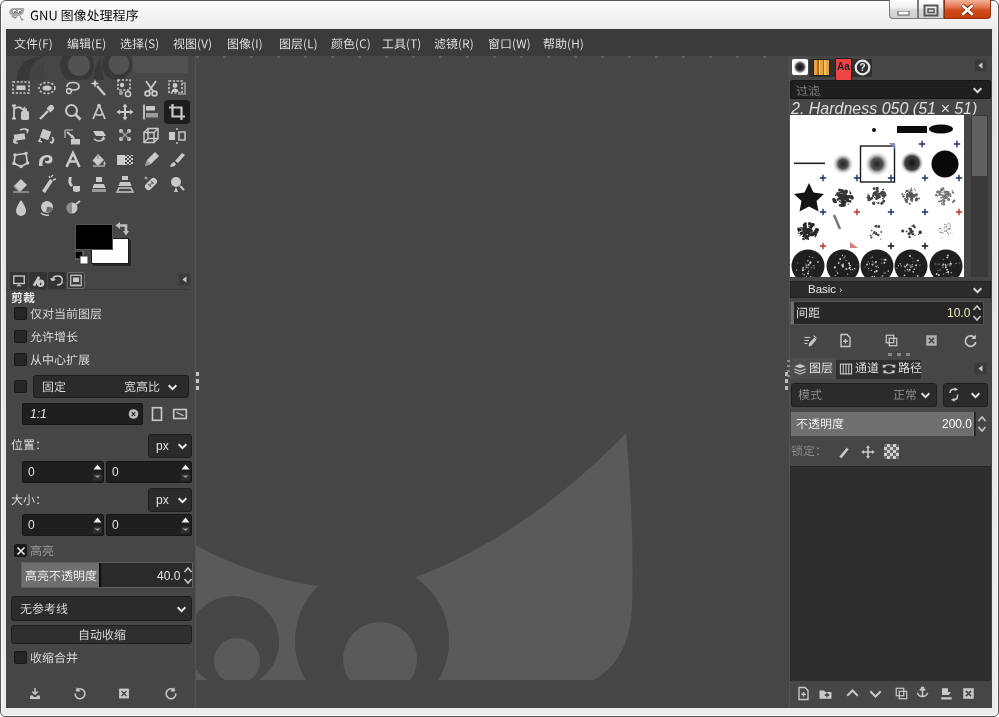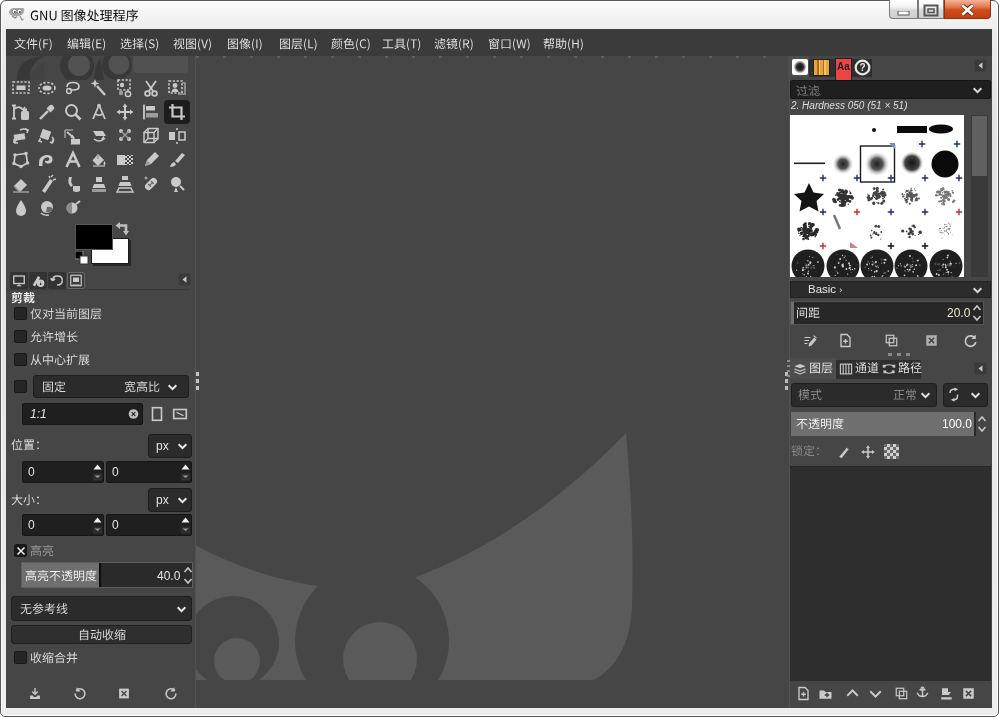--- a/index.html
+++ b/index.html
@@ -636,21 +636,21 @@
 <div class="input" style="left:0px;top:24px;width:201px;height:19px"></div>
 <svg style="position:absolute;left:7px;top:27px;overflow:visible" width="26" height="16">
         <g fill="#7e7e7e" transform="translate(0,12.2)">
           <path transform="translate(0.0,0) scale(0.012000,-0.012000) skewX(-10)" d="M79 774C135 722 199 649 227 602L290 646C259 693 193 763 137 813ZM381 477C432 415 493 327 521 275L584 313C555 365 492 449 441 510ZM262 465H50V395H188V133C143 117 91 72 37 14L89 -57C140 12 189 71 222 71C245 71 277 37 319 11C389 -33 473 -43 597 -43C693 -43 870 -38 941 -34C942 -11 955 27 964 47C867 37 716 28 599 28C487 28 402 36 336 76C302 96 281 116 262 128ZM720 837V660H332V589H720V192C720 174 713 169 693 168C673 167 603 167 530 170C541 148 553 115 557 93C651 93 712 94 747 107C783 119 796 141 796 192V589H935V660H796V837Z"></path>
           <path transform="translate(12.0,0) scale(0.012000,-0.012000) skewX(-10)" d="M528 198V18C528 -46 548 -62 627 -62C643 -62 752 -62 768 -62C833 -62 851 -35 857 74C840 79 815 87 803 97C799 4 794 -8 762 -8C738 -8 649 -8 633 -8C596 -8 590 -4 590 19V198ZM448 197C433 130 406 41 369 -12L421 -35C457 20 483 111 499 180ZM616 240C655 193 699 128 717 85L765 114C747 156 703 220 662 266ZM803 197C852 130 899 37 916 -21L968 4C950 63 900 152 852 219ZM88 767C144 733 212 681 246 645L292 697C258 731 189 780 133 813ZM42 500C99 469 170 422 205 390L249 443C213 475 140 519 85 548ZM63 -10 127 -51C173 39 227 158 268 259L211 300C167 192 105 65 63 -10ZM326 651V440C326 300 316 103 228 -38C242 -46 272 -71 282 -85C378 67 395 290 395 439V592H874C862 557 849 522 835 498L890 483C913 522 937 586 958 642L912 654L901 651H639V714H915V772H639V840H567V651ZM540 578V490L432 481L437 424L540 433V394C540 326 563 309 652 309C671 309 797 309 816 309C884 309 904 331 911 420C893 424 866 433 852 443C848 376 842 367 809 367C782 367 678 367 657 367C614 367 607 372 607 395V439L795 456L790 510L607 495V578Z"></path>
         </g>
       </svg>
 <svg class="abs" style="left:182px;top:29px" width="11" height="11" viewBox="0 0 10 10">
         <path d="M1.5 3 L5 6.5 L8.5 3" stroke="#d8d8d8" stroke-width="1.8" fill="none"></path>
       </svg>
-<div class="abs" style="left:1px;top:44px;font-size:10px;font-style:italic;color:#dedede">2. Hardness 050 (51 × 51)</div>
+<div class="abs" style="left:1px;top:44px;font-size:16px;font-style:italic;color:#dedede">2. Hardness 050 (51 × 51)</div>
 <div class="abs" style="left:0px;top:59px;width:174px;height:162px;background:#fff"></div>
 <svg class="abs" style="left:0px;top:59px" width="174" height="162" viewBox="0 0 174 162">
 <defs>
           <radialGradient id="soft1">
             <stop offset="0" stop-color="#222"></stop>
             <stop offset="45%" stop-color="#555"></stop>
             <stop offset="100%" stop-color="#fff" stop-opacity="0"></stop>
           </radialGradient>
 <radialGradient id="soft2">
             <stop offset="0" stop-color="#111"></stop>
@@ -1353,21 +1353,21 @@
         <path d="M1.5 3 L5 6.5 L8.5 3" stroke="#d8d8d8" stroke-width="1.8" fill="none"></path>
       </svg>
 <div class="abs" style="left:0px;top:245px;width:194px;height:24px;background:#272727;border:1px solid #555"></div>
 <div class="abs" style="left:1px;top:246px;width:3px;height:22px;background:#6f6f6f"></div>
 <svg style="position:absolute;left:6px;top:249px;overflow:visible" width="26" height="16">
         <g fill="#e8e8e8" transform="translate(0,12.2)">
           <path transform="translate(0.0,0) scale(0.012000,-0.012000)" d="M91 615V-80H168V615ZM106 791C152 747 204 684 227 644L289 684C265 726 211 785 164 827ZM379 295H619V160H379ZM379 491H619V358H379ZM311 554V98H690V554ZM352 784V713H836V11C836 -2 832 -6 819 -7C806 -7 765 -8 723 -6C733 -25 743 -57 747 -75C808 -75 851 -75 878 -63C904 -50 913 -31 913 11V784Z"></path>
           <path transform="translate(12.0,0) scale(0.012000,-0.012000)" d="M152 732H345V556H152ZM551 488H817V284H551ZM942 788H476V-40H960V33H551V213H888V559H551V714H942ZM35 37 54 -34C158 -5 301 35 437 73L428 139L298 104V281H429V347H298V491H413V797H86V491H228V85L151 65V390H87V49Z"></path>
         </g>
       </svg>
-<div class="num" style="left:157px;top:250px;color:#f0e8c8">20.0</div>
+<div class="num" style="left:157px;top:250px;color:#f0e8c8">10.0</div>
 <svg class="abs" style="left:181px;top:246px" width="12" height="22" viewBox="0 0 12 22">
         <path d="M2.5 8 L6 4 L9.5 8" stroke="#c9c9c9" stroke-width="1.6" fill="none"></path>
         <path d="M2.5 14 L6 18 L9.5 14" stroke="#c9c9c9" stroke-width="1.6" fill="none"></path>
       </svg>
 <svg class="abs" style="left:13px;top:277px" width="15" height="15" viewBox="0 0 20 20">
         <path d="M2 6 h8 M2 10 h6 M2 14 h4" stroke="#c9c9c9" stroke-width="1.6"></path>
         <path d="M8 14 L15 6 l3 2.5 L11 17 l-3.5 1 Z" fill="#c9c9c9"></path>
         <path d="M14 3.5 l4 3" stroke="#c9c9c9" stroke-width="1.5"></path>
       </svg>
 <svg class="abs" style="left:48px;top:277px" width="15" height="15" viewBox="0 0 20 20">
@@ -1457,21 +1457,21 @@
       </svg>
 <div class="abs" style="left:1px;top:356px;width:185px;height:24px;background:#6f6f6f;border-right:2px solid #2a2a2a"></div>
 <svg style="position:absolute;left:6px;top:360px;overflow:visible" width="50" height="16">
         <g fill="#f4f4f4" transform="translate(0,12.2)">
           <path transform="translate(0.0,0) scale(0.012000,-0.012000)" d="M559 478C678 398 828 280 899 203L960 261C885 338 733 450 615 526ZM69 770V693H514C415 522 243 353 44 255C60 238 83 208 95 189C234 262 358 365 459 481V-78H540V584C566 619 589 656 610 693H931V770Z"></path>
           <path transform="translate(12.0,0) scale(0.012000,-0.012000)" d="M61 765C119 716 187 646 216 597L278 644C246 692 177 760 118 806ZM854 824C736 797 518 780 338 773C345 758 353 734 355 719C430 721 512 725 593 732V655H313V596H547C480 526 377 462 283 431C298 418 318 393 329 377C421 413 523 483 593 561V427H665V564C732 487 831 417 923 381C934 398 954 423 969 436C874 465 773 528 709 596H952V655H665V738C754 747 837 759 903 773ZM392 403V344H508C490 237 446 158 309 115C324 102 343 76 350 60C506 113 558 210 579 344H699C691 312 683 280 674 255H844C835 180 826 147 813 135C805 128 797 127 780 127C763 127 716 128 668 132C678 115 685 91 686 74C736 70 784 70 808 72C835 73 854 78 870 94C892 115 904 166 916 283C917 293 918 311 918 311H756L777 403ZM251 456H56V386H179V83C136 63 90 27 45 -15L95 -80C152 -18 206 34 243 34C265 34 296 5 335 -19C401 -58 484 -68 600 -68C698 -68 867 -63 945 -58C946 -36 958 1 966 20C867 10 715 3 601 3C495 3 411 9 349 46C301 74 278 98 251 100Z"></path>
           <path transform="translate(24.0,0) scale(0.012000,-0.012000)" d="M338 451V252H151V451ZM338 519H151V710H338ZM80 779V88H151V182H408V779ZM854 727V554H574V727ZM501 797V441C501 285 484 94 314 -35C330 -46 358 -71 369 -87C484 1 535 122 558 241H854V19C854 1 847 -5 829 -5C812 -6 749 -7 684 -4C695 -25 708 -57 711 -78C798 -78 852 -76 885 -64C917 -52 928 -28 928 19V797ZM854 486V309H568C573 354 574 399 574 440V486Z"></path>
           <path transform="translate(36.0,0) scale(0.012000,-0.012000)" d="M386 644V557H225V495H386V329H775V495H937V557H775V644H701V557H458V644ZM701 495V389H458V495ZM757 203C713 151 651 110 579 78C508 111 450 153 408 203ZM239 265V203H369L335 189C376 133 431 86 497 47C403 17 298 -1 192 -10C203 -27 217 -56 222 -74C347 -60 469 -35 576 7C675 -37 792 -65 918 -80C927 -61 946 -31 962 -15C852 -5 749 15 660 46C748 93 821 157 867 243L820 268L807 265ZM473 827C487 801 502 769 513 741H126V468C126 319 119 105 37 -46C56 -52 89 -68 104 -80C188 78 201 309 201 469V670H948V741H598C586 773 566 813 548 845Z"></path>
         </g>
       </svg>
-<div class="num" style="left:152px;top:361px;color:#ffffff">100.0</div>
+<div class="num" style="left:152px;top:361px;color:#ffffff">200.0</div>
 <svg class="abs" style="left:186px;top:357px" width="12" height="22" viewBox="0 0 12 22">
         <path d="M2.5 8 L6 4 L9.5 8" stroke="#c9c9c9" stroke-width="1.6" fill="none"></path>
         <path d="M2.5 14 L6 18 L9.5 14" stroke="#c9c9c9" stroke-width="1.6" fill="none"></path>
       </svg>
 <svg style="position:absolute;left:1px;top:387px;overflow:visible" width="38" height="16">
         <g fill="#8a8a8a" transform="translate(0,12.2)">
           <path transform="translate(0.0,0) scale(0.012000,-0.012000)" d="M640 446V275C640 179 615 52 370 -25C386 -40 408 -66 417 -81C678 10 712 154 712 274V446ZM673 57C756 20 863 -39 915 -79L963 -26C908 14 800 69 719 105ZM441 778C480 724 520 649 537 601L596 632C579 680 538 752 496 805ZM857 802C835 748 794 670 762 623L815 601C848 647 889 718 922 779ZM179 837C148 744 94 654 32 595C45 579 65 542 71 527C106 563 140 608 170 658H415V725H206C221 755 234 787 245 818ZM69 344V275H202V85C202 32 161 -9 142 -25C154 -36 178 -59 187 -73C203 -56 230 -39 411 60C405 75 398 104 395 123L271 58V275H409V344H271V479H393V547H111V479H202V344ZM644 846V572H461V104H530V502H827V106H899V572H714V846Z"></path>
           <path transform="translate(12.0,0) scale(0.012000,-0.012000)" d="M224 378C203 197 148 54 36 -33C54 -44 85 -69 97 -83C164 -25 212 51 247 144C339 -29 489 -64 698 -64H932C935 -42 949 -6 960 12C911 11 739 11 702 11C643 11 588 14 538 23V225H836V295H538V459H795V532H211V459H460V44C378 75 315 134 276 239C286 280 294 324 300 370ZM426 826C443 796 461 758 472 727H82V509H156V656H841V509H918V727H558C548 760 522 810 500 847Z"></path>
           <path transform="translate(24.0,0) scale(0.012000,-0.012000)" d="M250 486C290 486 326 515 326 560C326 606 290 636 250 636C210 636 174 606 174 560C174 515 210 486 250 486ZM250 -4C290 -4 326 26 326 71C326 117 290 146 250 146C210 146 174 117 174 71C174 26 210 -4 250 -4Z"></path>
         </g>

